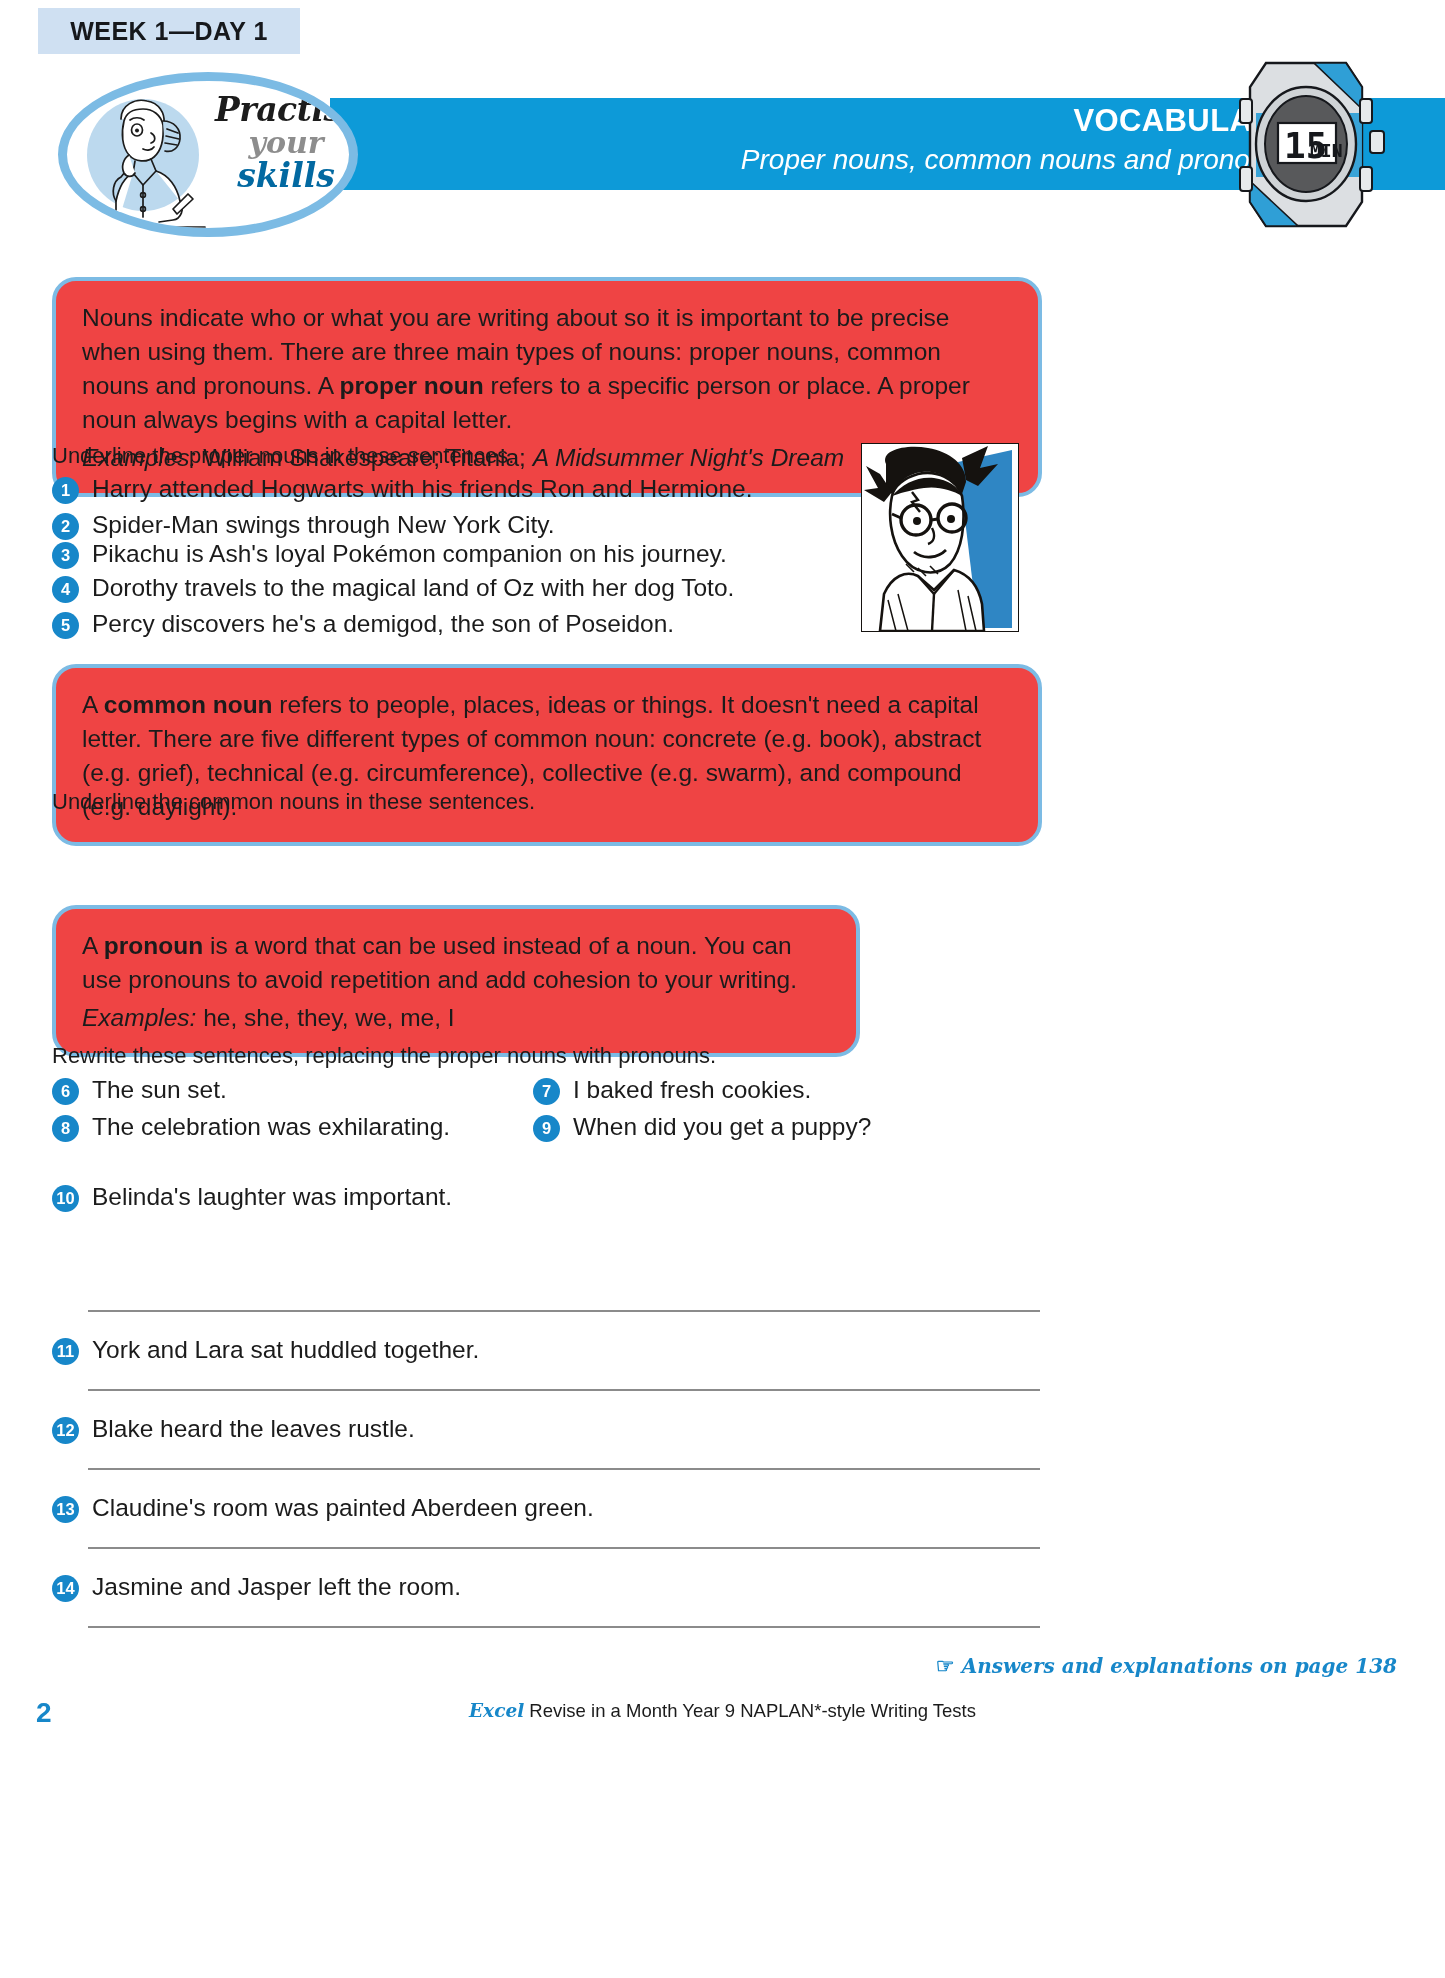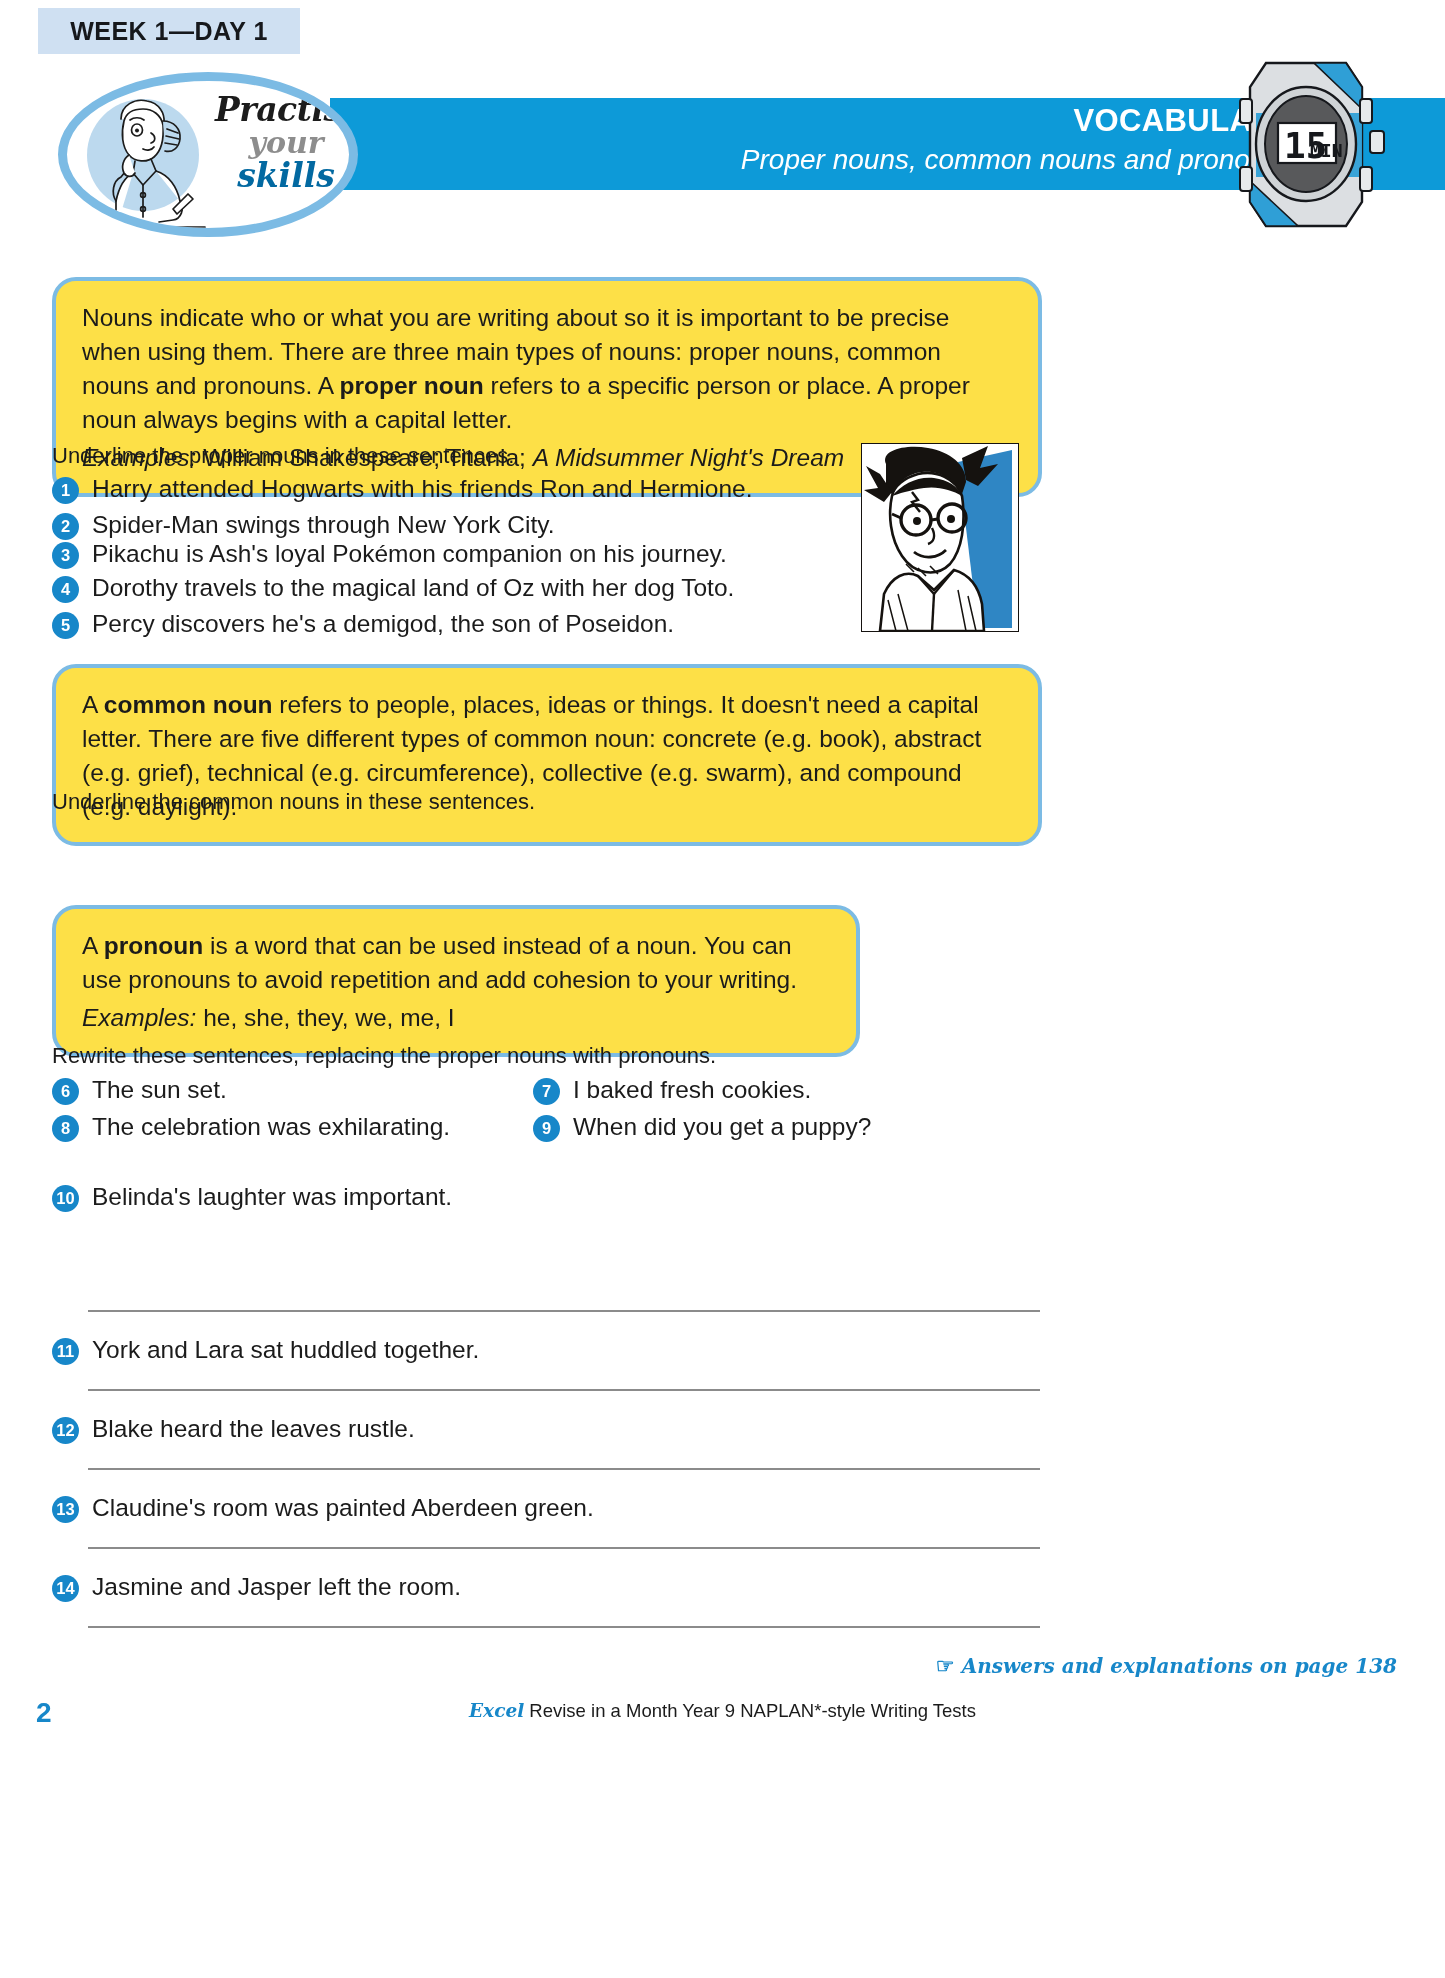--- a/index.html
+++ b/index.html
@@ -70,21 +70,21 @@
 
   
   .stopwatch {
     position: absolute; left: 1222px; top: 57px;
     width: 168px; height: 175px; z-index: 9;
   }
 
   
   .info-box {
     position: absolute;
-    background: #fde047;
+    background: #ef4444;
     border: 4px solid #7cbbe4;
     border-radius: 24px;
     padding: 20px 26px 18px 26px;
   }
   .info-box p {
     font-size: 24.5px; line-height: 34px; color: #1b1b1b;
   }
   .info-box p.ex { margin-top: 4px; }
   .it { font-style: italic; }
   .bd { font-weight: bold; }

